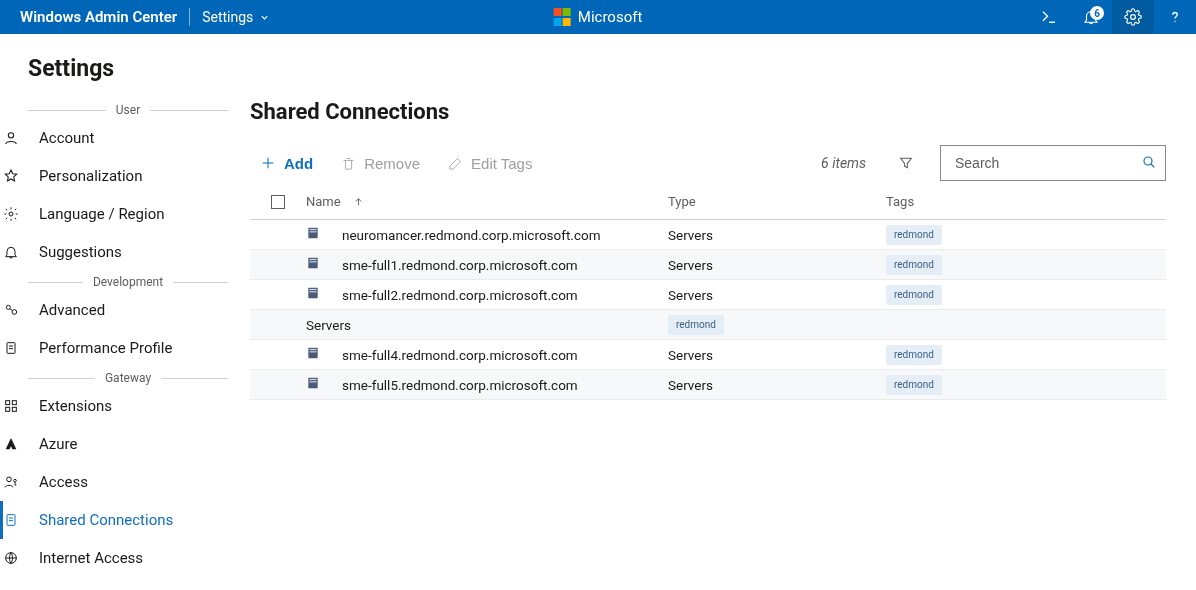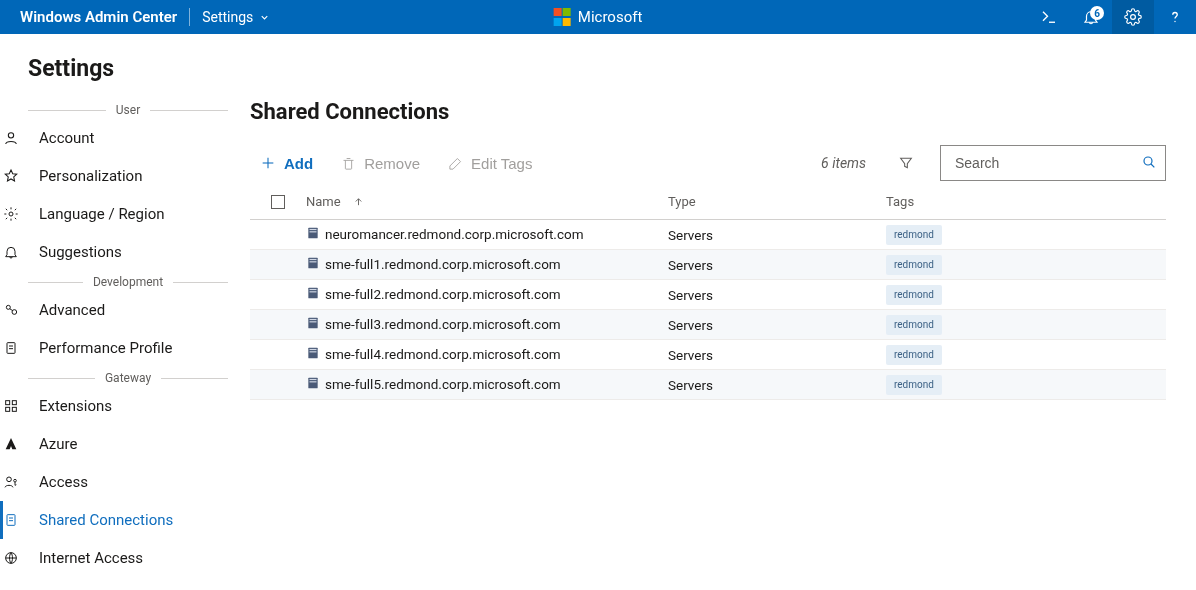--- a/index.html
+++ b/index.html
@@ -122,21 +122,21 @@
     align-items:center;
   }
   .table-hdr{
     height:36px;border-bottom:1px solid var(--border);font-size:13px;color:var(--text-dim);
   }
   .table-hdr .colname{display:inline-flex;align-items:center;gap:12px;}
   .table-row{height:30px;border-bottom:1px solid var(--border-light);font-size:13.5px;}
   .table-row:nth-child(even){background:var(--row-even);}
   .chkcell{display:flex;justify-content:center;align-items:center;}
   .chk{width:14px;height:14px;border:1px solid #605e5c;background:#fff;}
-  .namecell{display:flex;align-items:flex-start;gap:5px;}
+  .namecell{display:flex;align-items:center;gap:22px;}
   .server-icon{width:14px;height:14px;}
   .tag{
     display:inline-flex;align-items:center;height:20px;padding:0 8px;
     background:var(--tag-bg);color:var(--tag-fg);border-radius:2px;font-size:10px;
   }
 </style>
 </head>
 <body>
 
 <div class="topbar">
@@ -381,26 +381,20 @@
               <span><svg class="server-icon" width="14" height="14" viewBox="0 0 24 24">
                   <use href="#server-icon"></use>
                 </svg></span>
               <span>sme-full2.redmond.corp.microsoft.com</span>
             </div>
             <div>Servers</div>
             <div><span class="tag">redmond</span></div>
           </div>
           <div class="table-row">
             <div class="chkcell"></div>
-            <div class="namecell">
-              <span><svg class="server-icon" width="14" height="14" viewBox="0 0 24 24">
-                  <use href="#server-icon"></use>
-                </svg></span>
-              <span>sme-full3.redmond.corp.microsoft.com</span>
-            </div>
             <div>Servers</div>
             <div><span class="tag">redmond</span></div>
           </div>
           <div class="table-row">
             <div class="chkcell"></div>
             <div class="namecell">
               <span><svg class="server-icon" width="14" height="14" viewBox="0 0 24 24">
                   <use href="#server-icon"></use>
                 </svg></span>
               <span>sme-full4.redmond.corp.microsoft.com</span>

